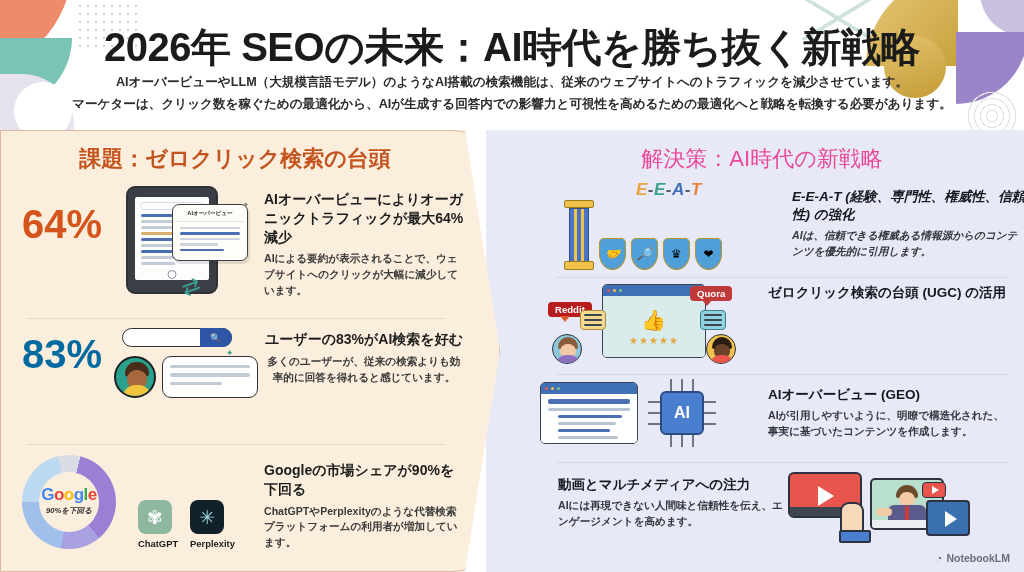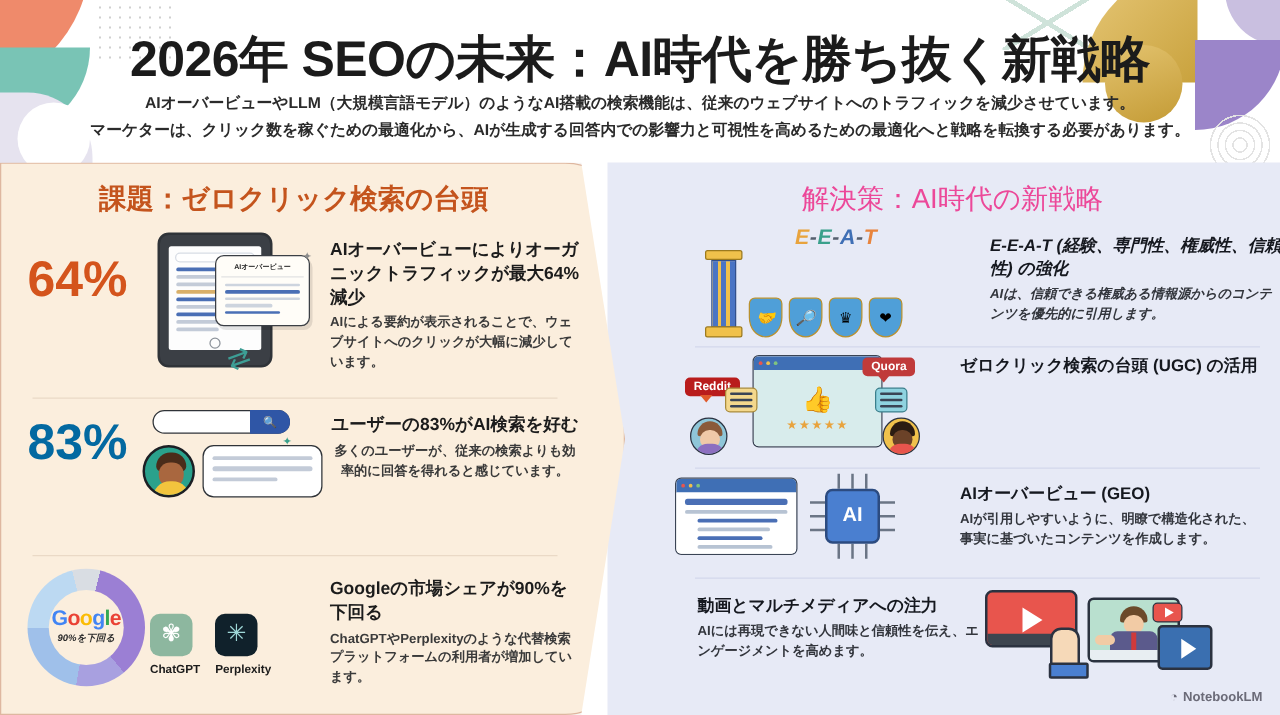--- a/index.html
+++ b/index.html
@@ -315,21 +315,21 @@
 
     <div style="width:200px; padding-top:2px;text-align:center;">
       <div class="lt-h">ユーザーの83%がAI検索を好む</div>
       <div class="lt-b">多くのユーザーが、従来の検索よりも効率的に回答を得れると感じています。</div>
     </div>
   </div>
 
   <div class="divider-l" style="left:26px; top:444px; width:420px;"></div>
 
   <div class="lrow" style="left:22px; top:455px; width:450px;">
-    <div style="position:relative; width:242px; display:flex; align-items:center; gap:4px;">
+    <div style="position:relative; width:242px; display:flex; align-items:flex-end; gap:22px;">
       <div style="position:relative; width:94px;">
         <div class="donut"></div>
         <div class="donut-lbl">
           <div class="g-logo"><i style="color:#4285f4">G</i><i style="color:#ea4335">o</i><i style="color:#fbbc05">o</i><i style="color:#4285f4">g</i><i style="color:#34a853">l</i><i style="color:#ea4335">e</i></div>
           <div class="donut-sub">90%を下回る</div>
         </div>
       </div>
       <div style="display:flex; gap:12px; margin-top:26px;">
         <div>
           <div class="logobox" style="background:#8db79f; color:#ffffff; font-size:19px;">✾</div>

